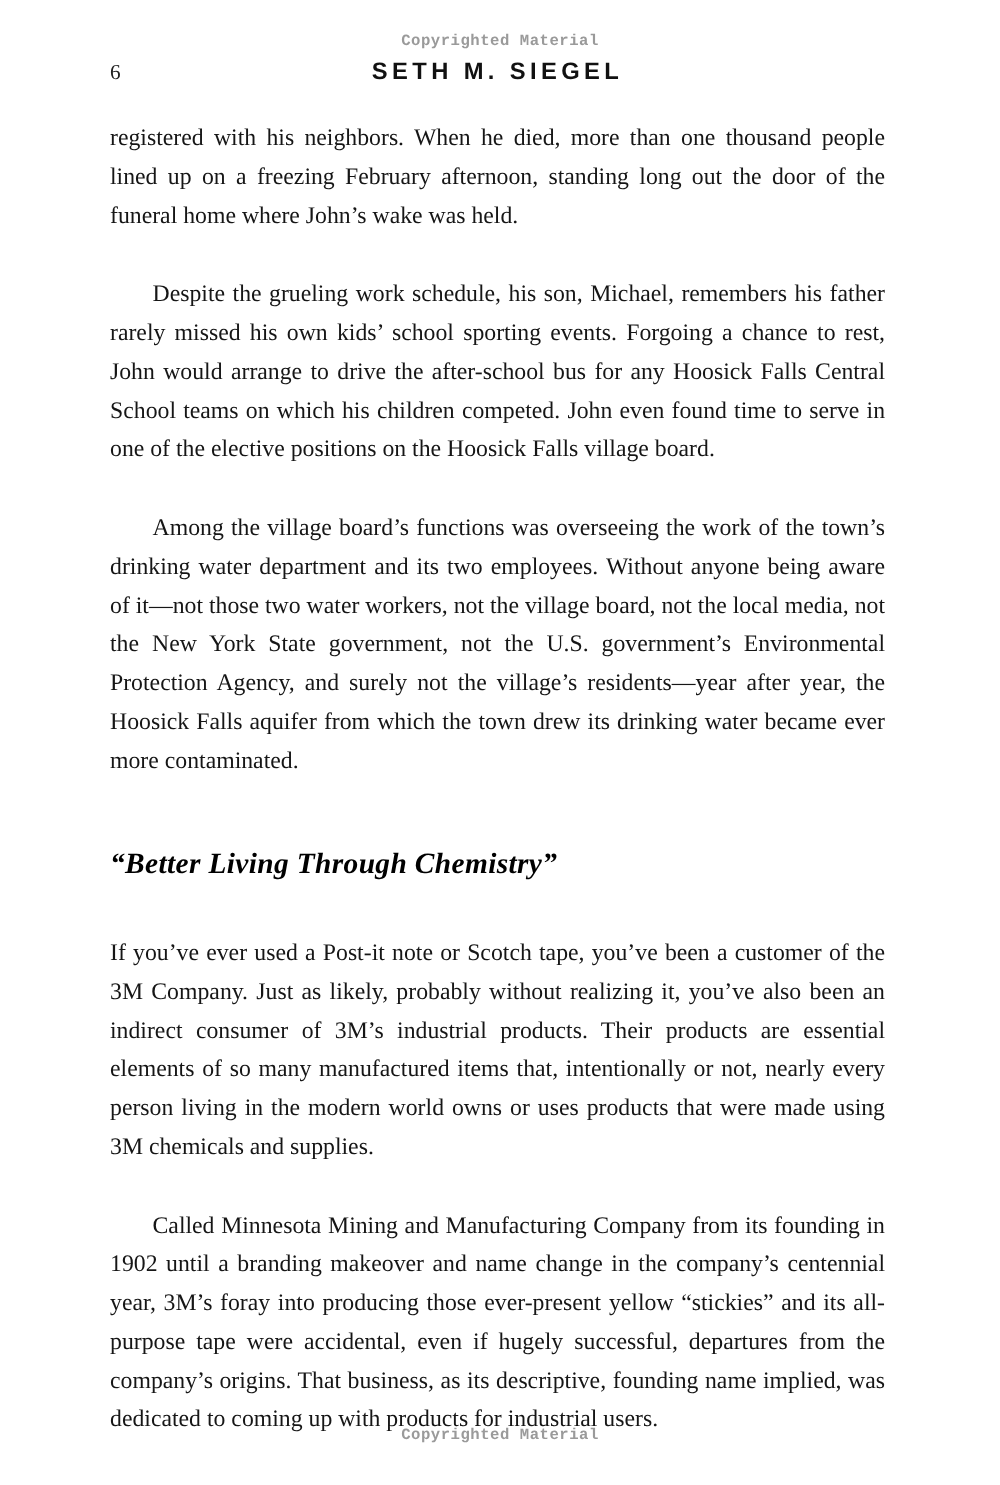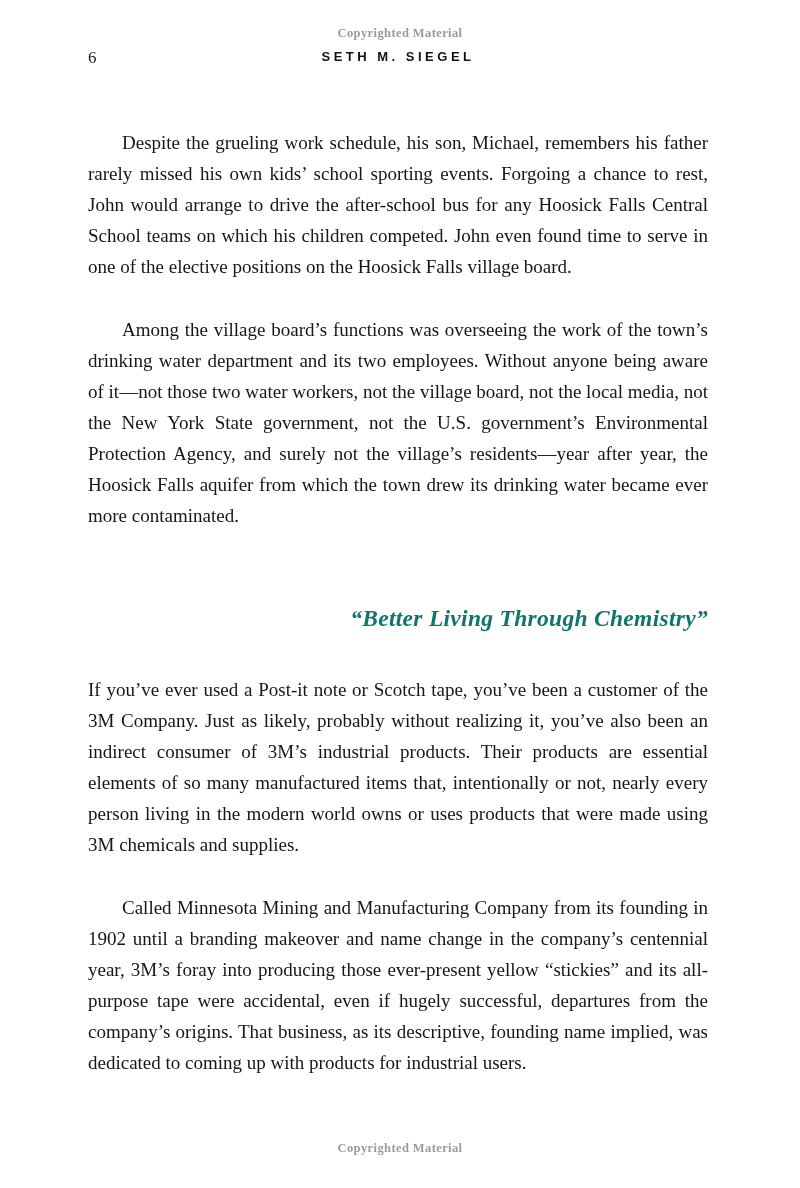--- a/index.html
+++ b/index.html
@@ -10,21 +10,21 @@
     height: 1188px;
     background: #ffffff;
     color: #1b1b1b;
     overflow: hidden;
   }
   .copyright {
     position: absolute;
     left: 0;
     width: 100%;
     text-align: center;
-    font-family: Liberation Serif, serif;
+    font-family: Liberation Mono, monospace;
     font-weight: 700;
     font-size: 12.5px;
     letter-spacing: 0.4px;
     color: #9a9a9a;
   }
   .copyright.top { top: 26px; }
   .copyright.bottom { top: 1141px; }
   .header-row {
     position: absolute;
     top: 47px;
@@ -36,21 +36,21 @@
     position: absolute;
     left: 0;
     top: 1px;
     font-family: "Liberation Serif", serif;
     font-size: 17px;
     color: #222222;
   }
   .running-header {
     font-family: "Liberation Sans", sans-serif;
     font-weight: 700;
-    font-size: 13px;
+    font-size: 19px;
     letter-spacing: 3.5px;
     color: #111111;
   }
   .content {
     position: absolute;
     top: 95px;
     left: 88px;
     width: 620px;
     font-family: "Liberation Serif", serif;
     font-size: 19px;
@@ -59,39 +59,40 @@
     color: #161616;
   }
   .para { text-align: justify; }
   .para.indent { text-indent: 34px; margin-top: 32px; }
   .section-heading {
     font-family: "Liberation Serif", serif;
     font-style: italic;
     font-weight: 700;
     font-size: 23.5px;
     letter-spacing: 0.3px;
-    margin-top: 72px;
+    margin-top: 52px;
     margin-bottom: 40px;
-    text-align: right;
-    color: #0f766e;
+    text-align: left;
+    color: #000000;
   }
 </style>
 </head>
 <body>
 
 <div class="page">
 
   <div class="copyright top">Copyrighted Material</div>
 
   <div class="header-row">
     <span class="page-number">6</span>
     <span class="running-header">SETH M. SIEGEL</span>
   </div>
 
   <div class="content">
+    <p class="para no-indent">registered with his neighbors. When he died, more than one thousand people lined up on a freezing February afternoon, standing long out the door of the funeral home where John’s wake was held.</p>
     <p class="para indent">Despite the grueling work schedule, his son, Michael, remembers his father rarely missed his own kids’ school sporting events. Forgoing a chance to rest, John would arrange to drive the after-school bus for any Hoosick Falls Central School teams on which his children competed. John even found time to serve in one of the elective positions on the Hoosick Falls village board.</p>
     <p class="para indent">Among the village board’s functions was overseeing the work of the town’s drinking water department and its two employees. Without anyone being aware of it—not those two water workers, not the village board, not the local media, not the New York State government, not the U.S. government’s Environmental Protection Agency, and surely not the village’s residents—year after year, the Hoosick Falls aquifer from which the town drew its drinking water became ever more contaminated.</p>
     <h2 class="section-heading">“Better Living Through Chemistry”</h2>
     <p class="para no-indent">If you’ve ever used a Post-it note or Scotch tape, you’ve been a customer of the 3M Company. Just as likely, probably without realizing it, you’ve also been an indirect consumer of 3M’s industrial products. Their products are essential elements of so many manufactured items that, intentionally or not, nearly every person living in the modern world owns or uses products that were made using 3M chemicals and supplies.</p>
     <p class="para indent">Called Minnesota Mining and Manufacturing Company from its founding in 1902 until a branding makeover and name change in the company’s centennial year, 3M’s foray into producing those ever-present yellow “stickies” and its all-purpose tape were accidental, even if hugely successful, departures from the company’s origins. That business, as its descriptive, founding name implied, was dedicated to coming up with products for industrial users.</p>
   </div>
 
   <div class="copyright bottom">Copyrighted Material</div>
 
 </div>

